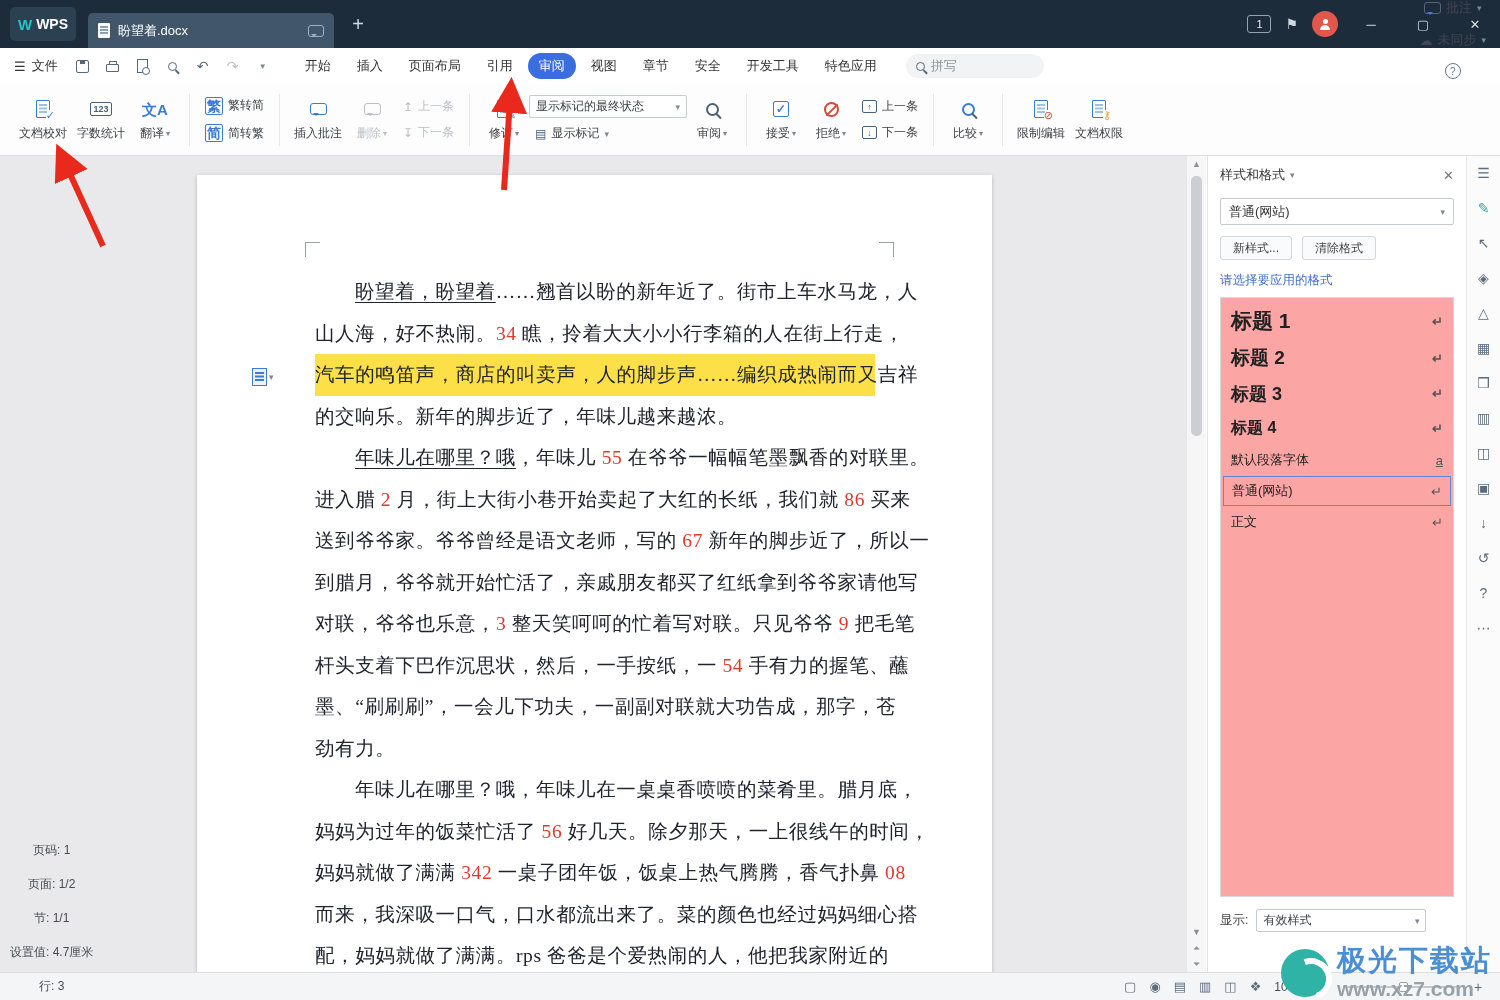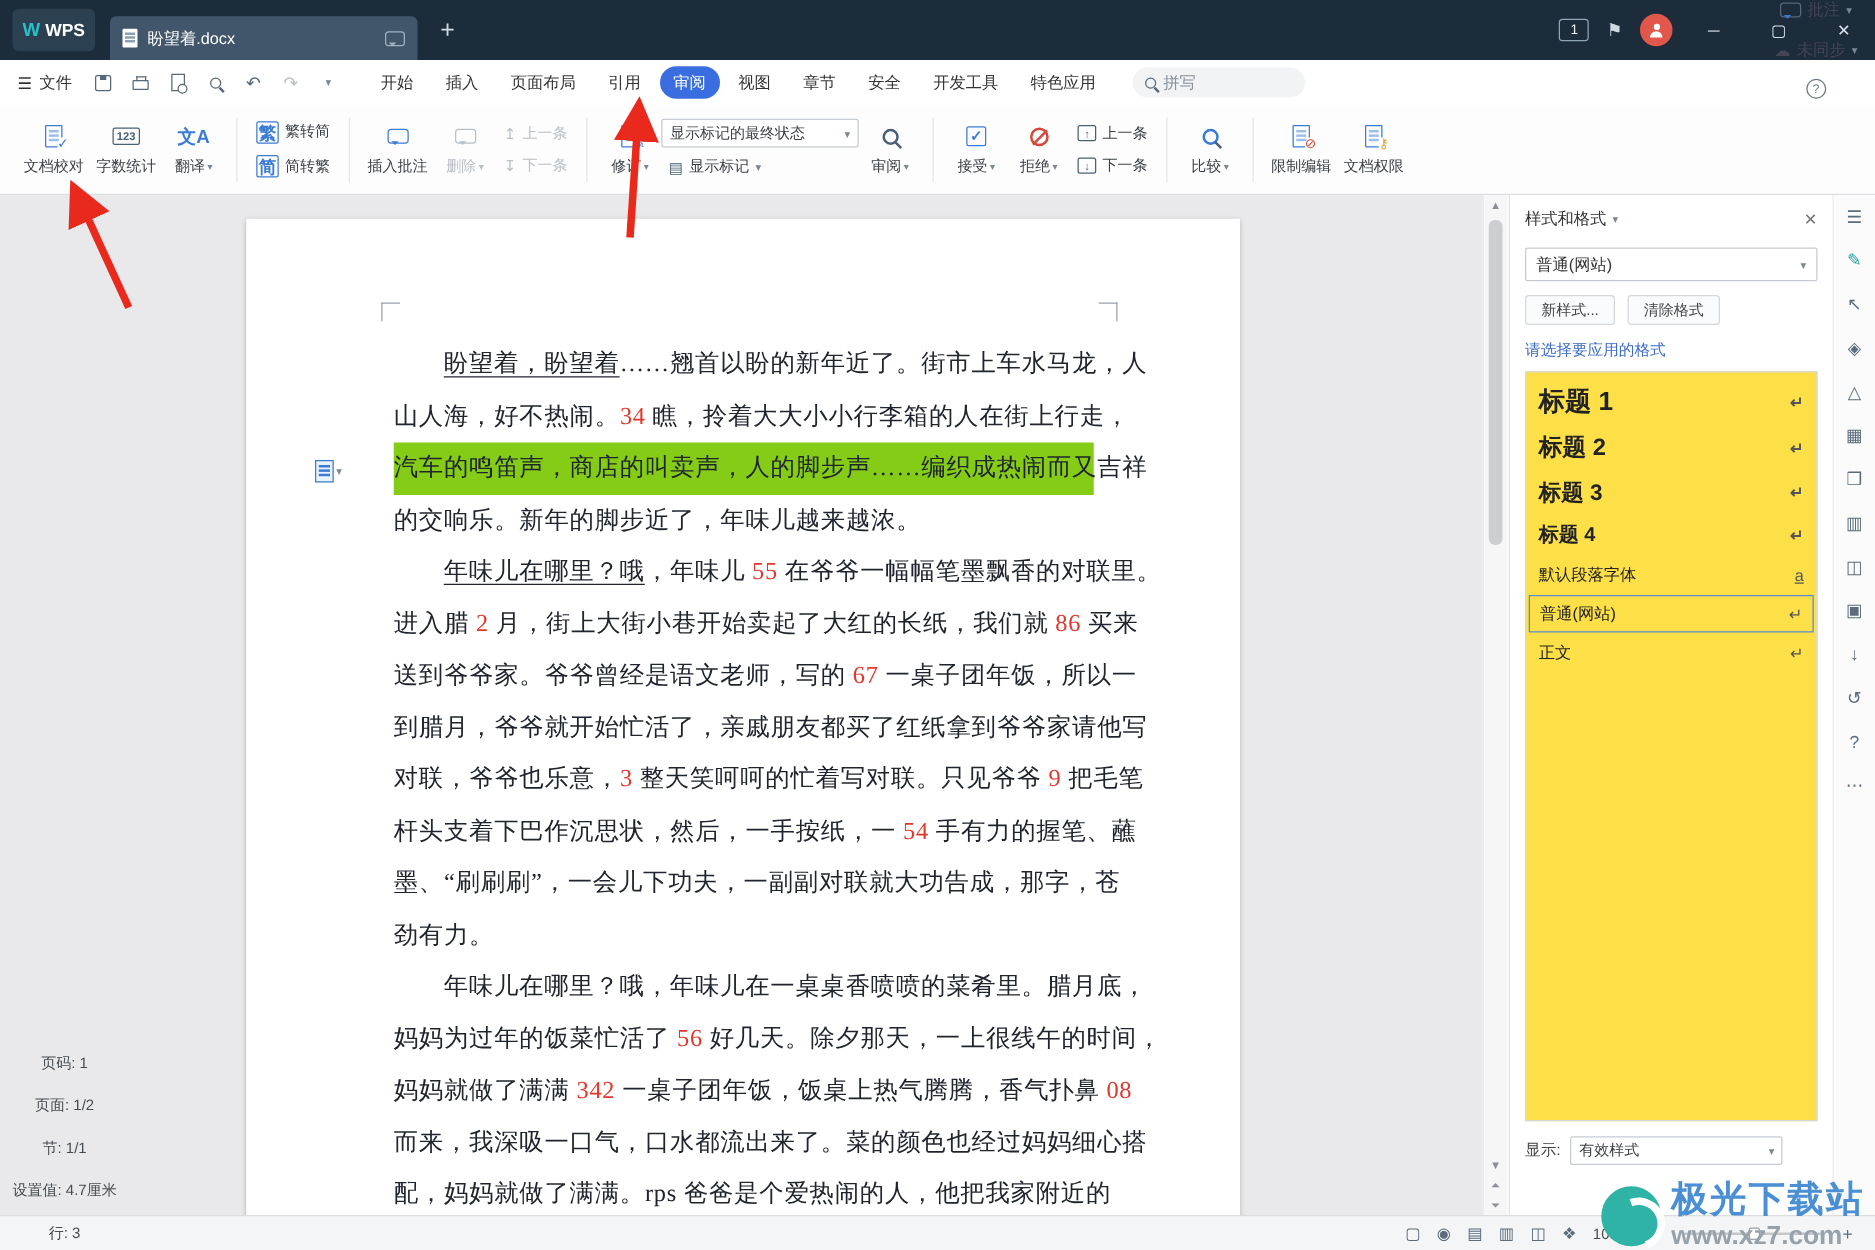--- a/index.html
+++ b/index.html
@@ -81,21 +81,21 @@
 
   
   .doc-area { position:absolute; left:0; top:156px; width:1186px; height:816px; background:#e9e9eb; overflow:hidden; }
   .page { position:absolute; left:197px; top:19px; width:795px; height:920px; background:#fff; box-shadow:0 1px 4px rgba(0,0,0,.22); }
   .corner { position:absolute; width:15px; height:15px; }
   .corner.cl { left:108px; top:67px; border-top:1px solid #9aa0a8; border-left:1px solid #9aa0a8; }
   .corner.cr { left:682px; top:67px; border-top:1px solid #9aa0a8; border-right:1px solid #9aa0a8; }
   .doc-text { position:absolute; left:118px; top:96px; width:560px; font-family:"Liberation Serif","DejaVu Serif",serif; font-size:19.5px; color:#20242e; }
   .doc-line { height:41.5px; line-height:41.5px; white-space:nowrap; letter-spacing:0.6px; }
   .doc-line.ind { text-indent:40px; }
-  .doc-line.hl { background:#84cc16; }
+  .doc-line.hl { background:#fde047; }
   .doc-line .red { color:#e0382c; }
   .doc-line .u { text-decoration:underline; text-underline-offset:4px; }
   .margin-style-mark { position:absolute; left:55px; top:193px; display:flex; align-items:center; gap:2px; cursor:pointer; }
   .i-pagesm { width:15px; height:18px; border:1.4px solid #3a7bd5; background:#eaf2fc; position:relative; }
   .i-pagesm::after { content:''; position:absolute; left:2px; top:3px; width:9px; height:1.5px; background:#3a7bd5; box-shadow:0 3.5px 0 #3a7bd5, 0 7px 0 #3a7bd5; }
 
   
   .vscroll { position:absolute; left:1186px; top:156px; width:20px; height:816px; background:#f6f6f7; border-left:1px solid #e6e6e8; }
   .vs-arrow { width:100%; height:16px; display:flex; align-items:center; justify-content:center; font-size:9px; color:#8b9096; cursor:pointer; }
   .vs-thumb { position:absolute; left:4px; top:20px; width:11px; height:260px; background:#cdced1; border-radius:5px; cursor:grab; }
@@ -103,21 +103,21 @@
 
   
   .styles-panel { position:absolute; left:1207px; top:156px; width:259px; height:816px; background:#fff; border-left:1px solid #e3e3e5; padding:10px 12px; font-size:13px; color:#333; }
   .sp-head { display:flex; align-items:center; }
   .sp-title { display:flex; align-items:center; gap:5px; cursor:pointer; }
   .sp-close { margin-left:auto; color:#777; font-size:13px; cursor:pointer; }
   .sp-select { margin-top:14px; height:27px; border:1px solid #c6cbd1; border-radius:2px; display:flex; align-items:center; justify-content:space-between; padding:0 8px; cursor:pointer; background:#fff; }
   .sp-btnrow { margin-top:11px; display:flex; gap:10px; }
   .sp-btn { height:24px; padding:0 12px; border:1px solid #d4d7db; border-radius:3px; background:#fafbfc; font-size:12px; color:#444; display:flex; align-items:center; cursor:pointer; }
   .sp-prompt { margin-top:12px; color:#3f6cc8; font-size:12.5px; }
-  .sp-list { margin-top:8px; border:1px solid #d5d8dc; height:600px; background:#fde047; padding:4px 0; overflow:hidden; }
+  .sp-list { margin-top:8px; border:1px solid #d5d8dc; height:600px; background:#fca5a5; padding:4px 0; overflow:hidden; }
   .sl-item { display:flex; align-items:center; padding:0 10px; cursor:pointer; color:#222; }
   .sl-mark { margin-left:auto; color:#555; font-size:13px; }
   .sl-h1 { font-weight:bold; font-size:21px; height:38px; }
   .sl-h2 { font-weight:bold; font-size:19px; height:36px;text-align:center; }
   .sl-h3 { font-weight:bold; font-size:18px; height:35px; }
   .sl-h4 { font-weight:bold; font-size:16px; height:34px; }
   .sl-sm { font-size:13px; height:30px; }
   .sl-selected { border:1px solid #5b8ad6; height:30px; margin:1px 2px; padding:0 8px; }
   .sp-show { margin-top:12px; display:flex; align-items:center; gap:8px; font-size:12.5px; color:#444; }
   .sp-show .combo { width:170px; }
@@ -390,21 +390,21 @@
       <span class="i-pagesm"></span>
       <span class="caret">▾</span>
     </div>
     <div class="doc-text">
         <div class="doc-line ind"><span class="u">盼望着，盼望着</span><span>……翘首以盼的新年近了。街市上车水马龙，人</span></div>
         <div class="doc-line"><span>山人海，好不热闹。</span><span class="red">34</span><span> 瞧，拎着大大小小行李箱的人在街上行走，</span></div>
         <div class="doc-line hl"><span>汽车的鸣笛声，商店的叫卖声，人的脚步声……编织成热闹而又吉祥</span></div>
         <div class="doc-line"><span>的交响乐。新年的脚步近了，年味儿越来越浓。</span></div>
         <div class="doc-line ind"><span class="u">年味儿在哪里？哦</span><span>，年味儿 </span><span class="red">55</span><span> 在爷爷一幅幅笔墨飘香的对联里。</span></div>
         <div class="doc-line"><span>进入腊 </span><span class="red">2</span><span> 月，街上大街小巷开始卖起了大红的长纸，我们就 </span><span class="red">86</span><span> 买来</span></div>
-        <div class="doc-line"><span>送到爷爷家。爷爷曾经是语文老师，写的 </span><span class="red">67</span><span> 一桌子团年饭，所以一</span></div>
+        <div class="doc-line"><span>送到爷爷家。爷爷曾经是语文老师，写的 </span><span class="red">67</span><span> 新年的脚步近了，所以一</span></div>
         <div class="doc-line"><span>到腊月，爷爷就开始忙活了，亲戚朋友都买了红纸拿到爷爷家请他写</span></div>
         <div class="doc-line"><span>对联，爷爷也乐意，</span><span class="red">3</span><span> 整天笑呵呵的忙着写对联。只见爷爷 </span><span class="red">9</span><span> 把毛笔</span></div>
         <div class="doc-line"><span>杆头支着下巴作沉思状，然后，一手按纸，一 </span><span class="red">54</span><span> 手有力的握笔、蘸</span></div>
         <div class="doc-line"><span>墨、“刷刷刷”，一会儿下功夫，一副副对联就大功告成，那字，苍</span></div>
         <div class="doc-line"><span>劲有力。</span></div>
         <div class="doc-line ind"><span>年味儿在哪里？哦，年味儿在一桌桌香喷喷的菜肴里。腊月底，</span></div>
         <div class="doc-line"><span>妈妈为过年的饭菜忙活了 </span><span class="red">56</span><span> 好几天。除夕那天，一上很线午的时间，</span></div>
         <div class="doc-line"><span>妈妈就做了满满 </span><span class="red">342</span><span> 一桌子团年饭，饭桌上热气腾腾，香气扑鼻 </span><span class="red">08</span></div>
         <div class="doc-line"><span>而来，我深吸一口气，口水都流出来了。菜的颜色也经过妈妈细心搭</span></div>
         <div class="doc-line"><span>配，妈妈就做了满满。rps 爸爸是个爱热闹的人，他把我家附近的</span></div>

